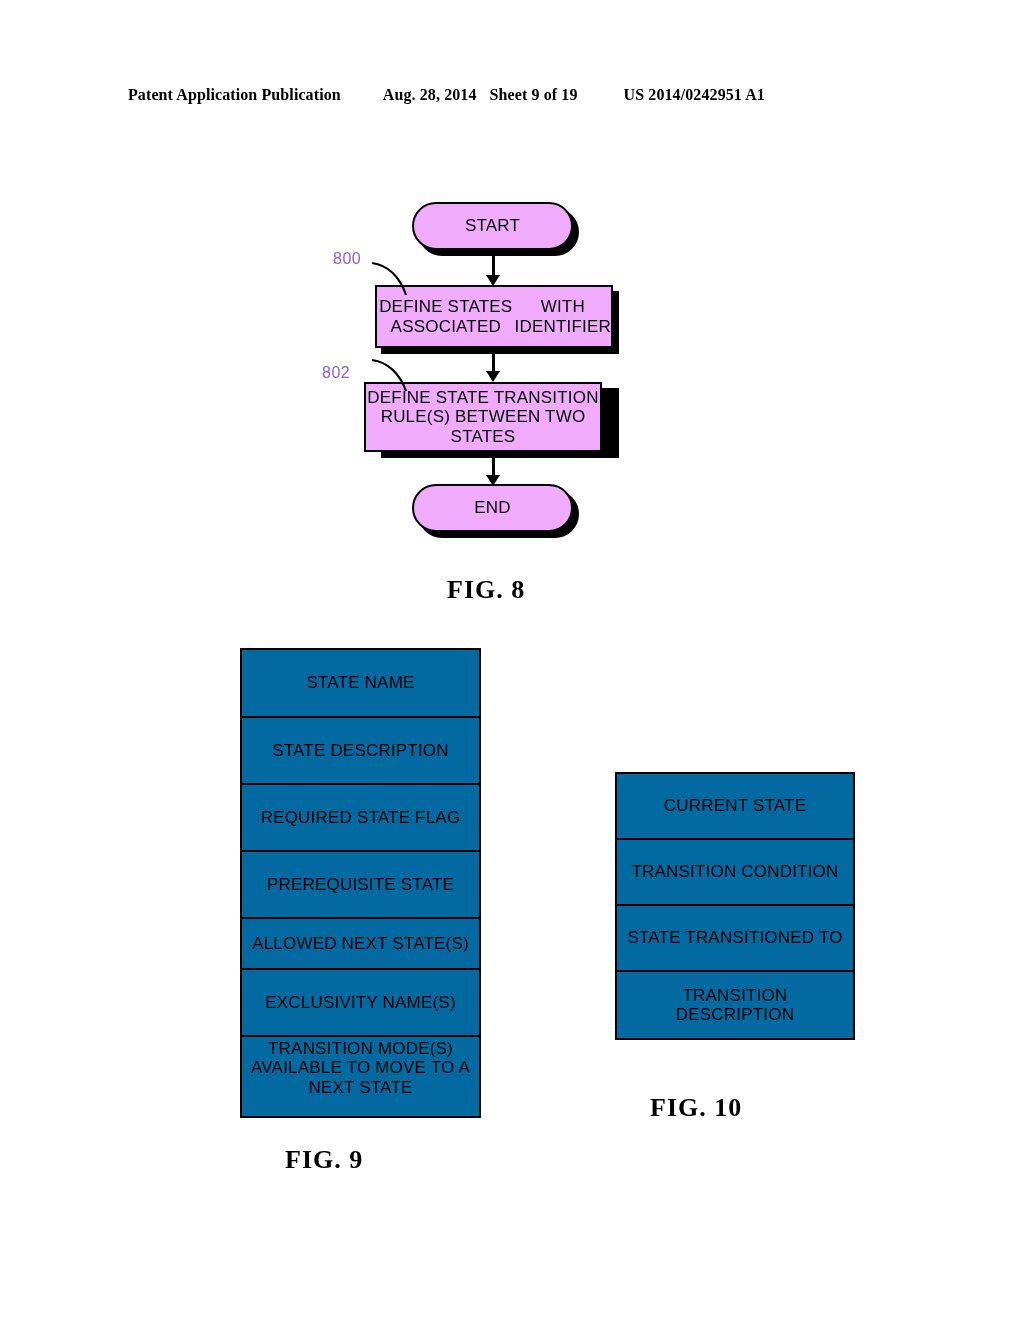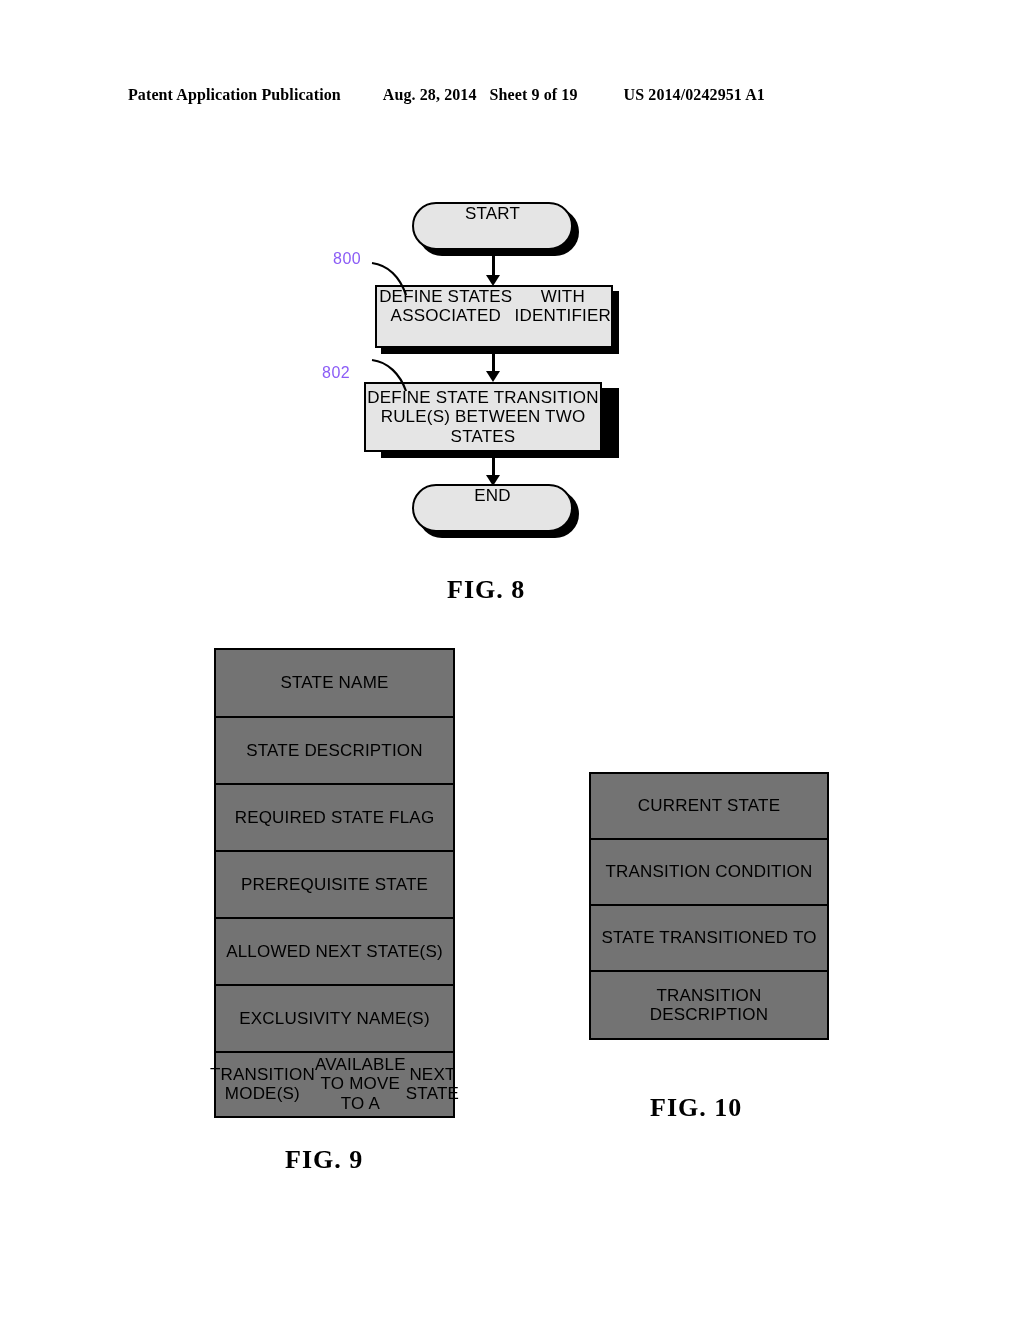--- a/index.html
+++ b/index.html
@@ -51,23 +51,24 @@
   #fig8 {
     position: absolute;
     left: 0;
     top: 0;
     width: 1024px;
     height: 640px;
   }
   .fc-node {
     position: absolute;
     box-sizing: border-box;
-    background: #e5e5e5;
+    background: #f0abfc;
     border: 2.5px solid #000000;
     display: flex;
+    align-items: center;
     justify-content: center;
     text-align: center;
     font-family: "Liberation Sans", sans-serif;
     font-size: 17px;
     letter-spacing: 0.2px;
     line-height: 1.12;
     color: #000;
   }
   
   .fc-shadow {
@@ -105,23 +106,24 @@
   .leader {
     position: absolute;
     overflow: visible;
   }
 
   
   .field-table {
     position: absolute;
     box-sizing: border-box;
     border: 2.5px solid #000000;
-    background: #737373;
+    background: #0369a1;
     display: flex;
     flex-direction: column;
+    margin-left: 26px;
   }
   .field-row {
     box-sizing: border-box;
     border-bottom: 2.5px solid #000000;
     display: flex;
     align-items: center;
     justify-content: center;
     text-align: center;
     font-family: "Liberation Sans", sans-serif;
     font-size: 17px;
@@ -203,27 +205,27 @@
   </div>
   <div class="field-row" style="height:67px;">
     <span>STATE DESCRIPTION</span>
   </div>
   <div class="field-row" style="height:67px;">
     <span>REQUIRED STATE FLAG</span>
   </div>
   <div class="field-row" style="height:67px;">
     <span>PREREQUISITE STATE</span>
   </div>
-  <div class="field-row" style="height:67px;">
+  <div class="field-row" style="height:51px;">
     <span>ALLOWED NEXT STATE(S)</span>
   </div>
   <div class="field-row" style="height:67px;">
     <span>EXCLUSIVITY NAME(S)</span>
   </div>
-  <div class="field-row" style="height:62px; ">
+  <div class="field-row" style="height:62px; flex-direction:column;">
     <span>TRANSITION MODE(S)</span>
     <span>AVAILABLE TO MOVE TO A</span>
     <span>NEXT STATE</span>
   </div>
 </div>
 
 <div class="fig-caption" style="left:285px; top:1145px;">
   <span>FIG. 9</span>
 </div>
 

